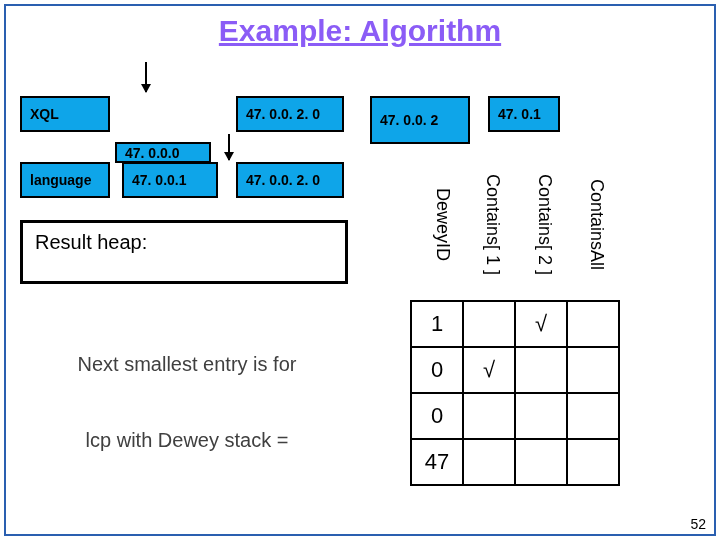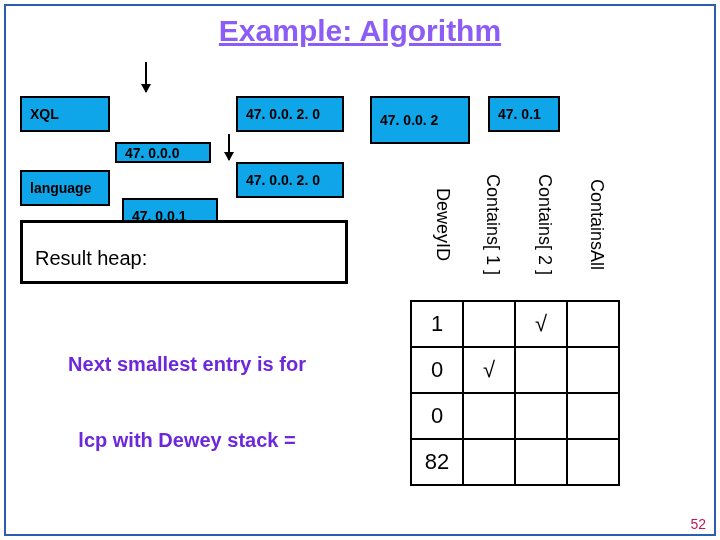--- a/index.html
+++ b/index.html
@@ -49,30 +49,29 @@
     border-right: 5px solid transparent;
     border-top: 9px solid #000;
   }
   
   .resultbox {
     position: absolute;
     border: 3px solid #000;
     background: #fff;
     font-size: 20px;
     font-weight: normal;
-    padding: 24px 12px;
+    padding: 8px 12px;
   }
   
   .caption {
     position: absolute;
     font-size: 20px;
     text-align: center;
     line-height: 1.2;
-    color: #6d28d9;
-    font-weight: bold;
+    color: #404040;
   }
   
   .vhead {
     position: absolute;
     writing-mode: vertical-rl;
     font-size: 18px;
     color: #000;
     text-align: center;
   }
   
@@ -85,42 +84,42 @@
     width: 52px; height: 46px;
     font-size: 22px;
     text-align: center;
     vertical-align: middle;
     color: #000;
   }
   .pagenum {
     position: absolute;
     right: 14px; bottom: 8px;
     font-size: 14px;
-    color: #be185d;
+    color: #000000;
   }
 </style>
 </head>
 <body>
 
 <div class="frame"></div>
 
 <div class="title">Example: Algorithm</div>
 
 <div class="arrow-down" style="left:145px; top:62px; height:30px;"></div>
 
 <div class="cell" style="left:20px;  top:96px;  width:90px;  height:36px;">XQL</div>
 <div class="cell" style="left:115px; top:96px;  width:96px;  height:21px;margin-top:46px;">47. 0.0.0</div>
 <div class="cell" style="left:236px; top:96px;  width:108px; height:36px;">47. 0.0. 2. 0</div>
 <div class="cell" style="left:370px; top:96px;  width:100px; height:48px;">47. 0.0. 2</div>
 <div class="cell" style="left:488px; top:96px;  width:72px;  height:36px;">47. 0.1</div>
 
 <div class="arrow-down" style="left:228px; top:134px; height:26px;"></div>
 
-<div class="cell" style="left:20px;  top:162px; width:90px;  height:36px;margin-top:8px;">language</div>
-<div class="cell" style="left:122px; top:162px; width:96px;  height:36px;margin-top:36px;">47. 0.0.1</div>
+<div class="cell" style="left:20px;  top:162px; width:90px;  height:36px;">language</div>
+<div class="cell" style="left:122px; top:162px; width:96px;  height:36px;">47. 0.0.1</div>
 <div class="cell" style="left:236px; top:162px; width:108px; height:36px;">47. 0.0. 2. 0</div>
 
 <div class="resultbox" style="left:20px; top:220px; width:328px; height:64px;">
   <span>Result heap:</span>
 </div>
 
 <div class="caption" style="left:32px; top:352px; width:310px;">
   <div>Next smallest entry is for</div>
 </div>
 
@@ -147,21 +146,21 @@
     <td></td>
     <td></td>
   </tr>
   <tr>
     <td>0</td>
     <td></td>
     <td></td>
     <td></td>
   </tr>
   <tr>
-    <td>82</td>
+    <td>47</td>
     <td></td>
     <td></td>
     <td></td>
   </tr>
 </tbody>
   </table>
 
 <div class="pagenum">52</div>
 
 </body></html>

